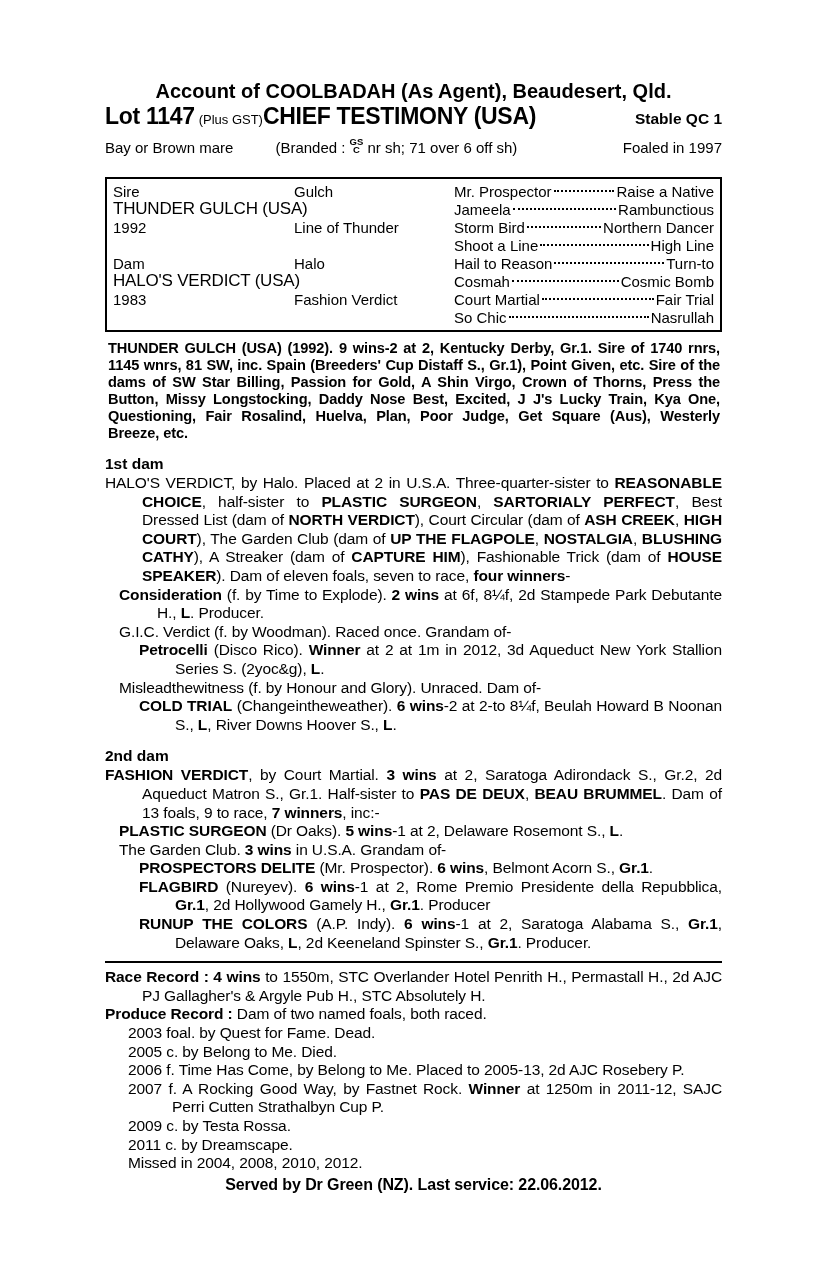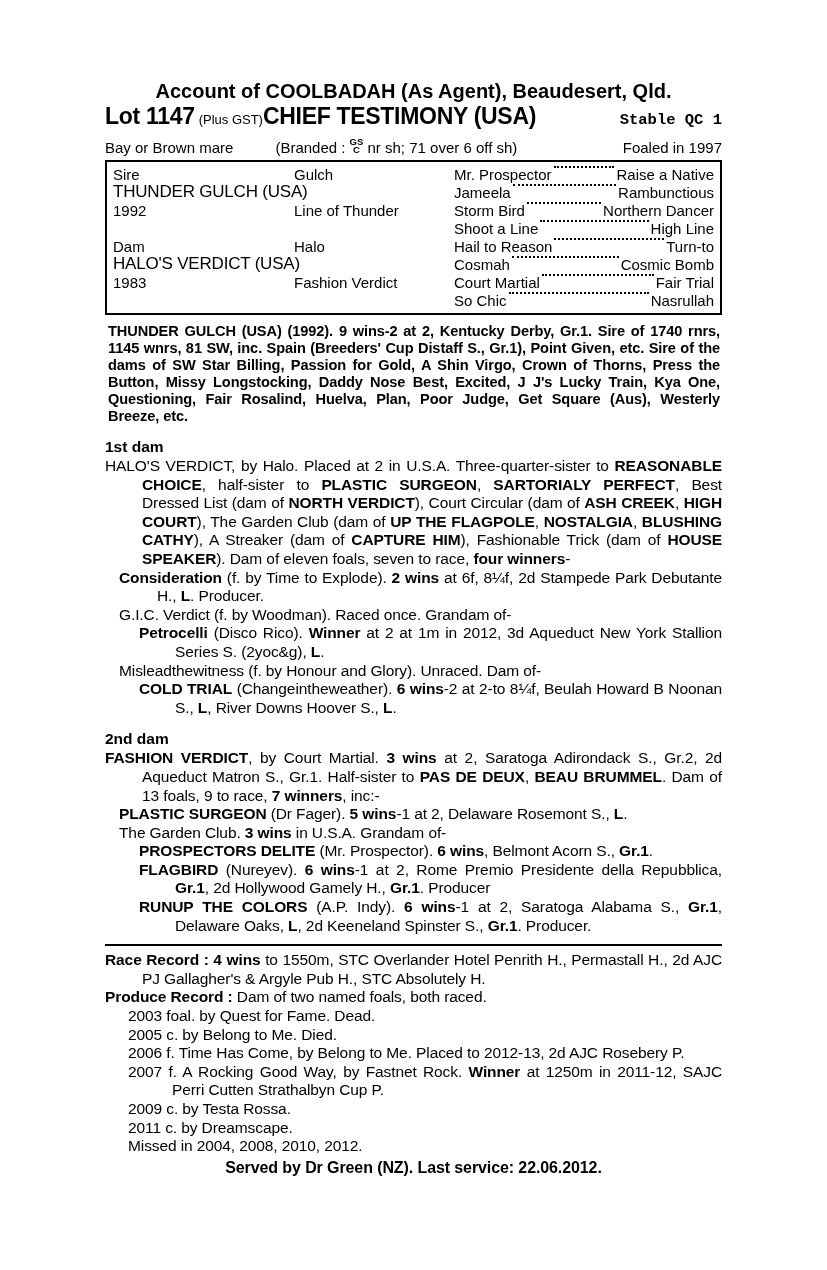--- a/index.html
+++ b/index.html
@@ -10,34 +10,34 @@
     -webkit-font-smoothing:antialiased;
   }
   .page { box-sizing:border-box; width:827px; padding:83px 105px 0 105px; }
 
   
   .account { text-align:center; font-weight:bold; font-size:20px; line-height:17px; }
   .lotline { display:flex; align-items:baseline; margin-top:3px; white-space:nowrap; }
   .lot-no { font-size:23px; font-weight:bold; letter-spacing:-0.3px; }
   .plus-gst { font-size:13px; margin-left:4px; }
   .horse-name { font-size:23px; font-weight:bold; letter-spacing:-0.3px; }
-  .stable { margin-left:auto; font-size:15.5px; font-weight:bold;font-family:Liberation Mono, monospace; }
+  .stable { margin-left:auto; font-size:15.5px; font-weight:bold; }
   .descline { display:flex; align-items:baseline; font-size:15px; margin-top:8px; white-space:nowrap; }
   .brandwrap { margin-left:42px; }
   .foaled { margin-left:auto; }
   .brand { display:inline-block; text-align:center; font-weight:bold; font-size:9.5px; line-height:8px; vertical-align:baseline; }
   .brand > span { display:block; }
 
   
-  .pedigree { border:2px solid #000; margin-top:4px; padding:3px 0 4px 0; }
+  .pedigree { border:2px solid #000; margin-top:21px; padding:3px 0 4px 0; }
   .prow { display:flex; align-items:center; height:18px; font-size:15px; }
   .pc1 { width:187px; padding-left:6px; box-sizing:border-box; white-space:nowrap; }
   .pc1.big { width:347px; font-weight:normal; font-size:17px; letter-spacing:-0.2px; }
   .pc2 { width:160px; white-space:nowrap; }
-  .pc3 { flex:1; display:flex; align-items:flex-start; padding-right:6px; min-width:0; }
+  .pc3 { flex:1; display:flex; align-items:center; padding-right:6px; min-width:0; }
   .leader { flex:1; border-bottom:2px dotted #000; margin:0 2px; min-width:12px; }
   .pa, .pb { white-space:nowrap; }
 
   
   .sire-para {
     font-weight:bold; font-size:14.6px; line-height:17px;
     text-align:justify; margin-top:8px; padding:0 2px 0 3px; letter-spacing:-0.1px;
   }
 
   
@@ -153,35 +153,35 @@
       <p class="para p1"><span class="b">Consideration</span><span> (f. by Time to Explode). </span><span class="b">2 wins</span><span> at 6f, 8¼f, 2d Stampede Park Debutante H., </span><span class="b">L</span><span>. Producer.</span></p>
       <p class="para p1"><span>G.I.C. Verdict (f. by Woodman). Raced once. Grandam of-</span></p>
       <p class="para p2"><span class="b">Petrocelli</span><span> (Disco Rico). </span><span class="b">Winner</span><span> at 2 at 1m in 2012, 3d Aqueduct New York Stallion Series S. (2yoc&amp;g), </span><span class="b">L</span><span>.</span></p>
       <p class="para p1"><span>Misleadthewitness (f. by Honour and Glory). Unraced. Dam of-</span></p>
       <p class="para p2"><span class="b">COLD TRIAL</span><span> (Changeintheweather). </span><span class="b">6 wins</span><span>-2 at 2-to 8¼f, Beulah Howard B Noonan S., </span><span class="b">L</span><span>, River Downs Hoover S., </span><span class="b">L</span><span>.</span></p>
     </div>
 
   <div class="damhead">2nd dam</div>
   <div>
       <p class="para p0"><span class="b">FASHION VERDICT</span><span>, by Court Martial. </span><span class="b">3 wins</span><span> at 2, Saratoga Adirondack S., Gr.2, 2d Aqueduct Matron S., Gr.1. Half-sister to </span><span class="b">PAS DE DEUX</span><span>, </span><span class="b">BEAU BRUMMEL</span><span>. Dam of 13 foals, 9 to race, </span><span class="b">7 winners</span><span>, inc:-</span></p>
-      <p class="para p1"><span class="b">PLASTIC SURGEON</span><span> (Dr Fager). </span><span class="b">5 wins</span><span>-1 at 2, Delaware Rosemont S., </span><span class="b">L</span><span>.</span></p>
+      <p class="para p1"><span class="b">PLASTIC SURGEON</span><span> (Dr Oaks). </span><span class="b">5 wins</span><span>-1 at 2, Delaware Rosemont S., </span><span class="b">L</span><span>.</span></p>
       <p class="para p1"><span>The Garden Club. </span><span class="b">3 wins</span><span> in U.S.A. Grandam of-</span></p>
       <p class="para p2"><span class="b">PROSPECTORS DELITE</span><span> (Mr. Prospector). </span><span class="b">6 wins</span><span>, Belmont Acorn S., </span><span class="b">Gr.1</span><span>.</span></p>
       <p class="para p2"><span class="b">FLAGBIRD</span><span> (Nureyev). </span><span class="b">6 wins</span><span>-1 at 2, Rome Premio Presidente della Repubblica, </span><span class="b">Gr.1</span><span>, 2d Hollywood Gamely H., </span><span class="b">Gr.1</span><span>. Producer</span></p>
       <p class="para p2"><span class="b">RUNUP THE COLORS</span><span> (A.P. Indy). </span><span class="b">6 wins</span><span>-1 at 2, Saratoga Alabama S., </span><span class="b">Gr.1</span><span>, Delaware Oaks, </span><span class="b">L</span><span>, 2d Keeneland Spinster S., </span><span class="b">Gr.1</span><span>. Producer.</span></p>
     </div>
 
   <hr class="rule">
 
   <div>
       <p class="para p0"><span class="b">Race Record : 4 wins</span><span> to 1550m, STC Overlander Hotel Penrith H., Permastall H., 2d AJC PJ Gallagher's &amp; Argyle Pub H., STC Absolutely H.</span></p>
       <p class="para p0"><span class="b">Produce Record : </span><span>Dam of two named foals, both raced.</span></p>
       <p class="para pp"><span>2003 foal. by Quest for Fame. Dead.</span></p>
       <p class="para pp"><span>2005 c. by Belong to Me. Died.</span></p>
-      <p class="para pp"><span>2006 f. Time Has Come, by Belong to Me. Placed to 2012-13, 2d AJC Rosebery P.</span></p>
+      <p class="para pp"><span>2006 f. Time Has Come, by Belong to Me. Placed to 2005-13, 2d AJC Rosebery P.</span></p>
       <p class="para pp"><span>2007 f. A Rocking Good Way, by Fastnet Rock. </span><span class="b">Winner</span><span> at 1250m in 2011-12, SAJC Perri Cutten Strathalbyn Cup P.</span></p>
       <p class="para pp"><span>2009 c. by Testa Rossa.</span></p>
       <p class="para pp"><span>2011 c. by Dreamscape.</span></p>
       <p class="para pp"><span>Missed in 2004, 2008, 2010, 2012.</span></p>
       <p class="para center"><span class="b">Served by Dr Green (NZ). Last service: 22.06.2012.</span></p>
     </div>
 
 </div>
 
 </body></html>

